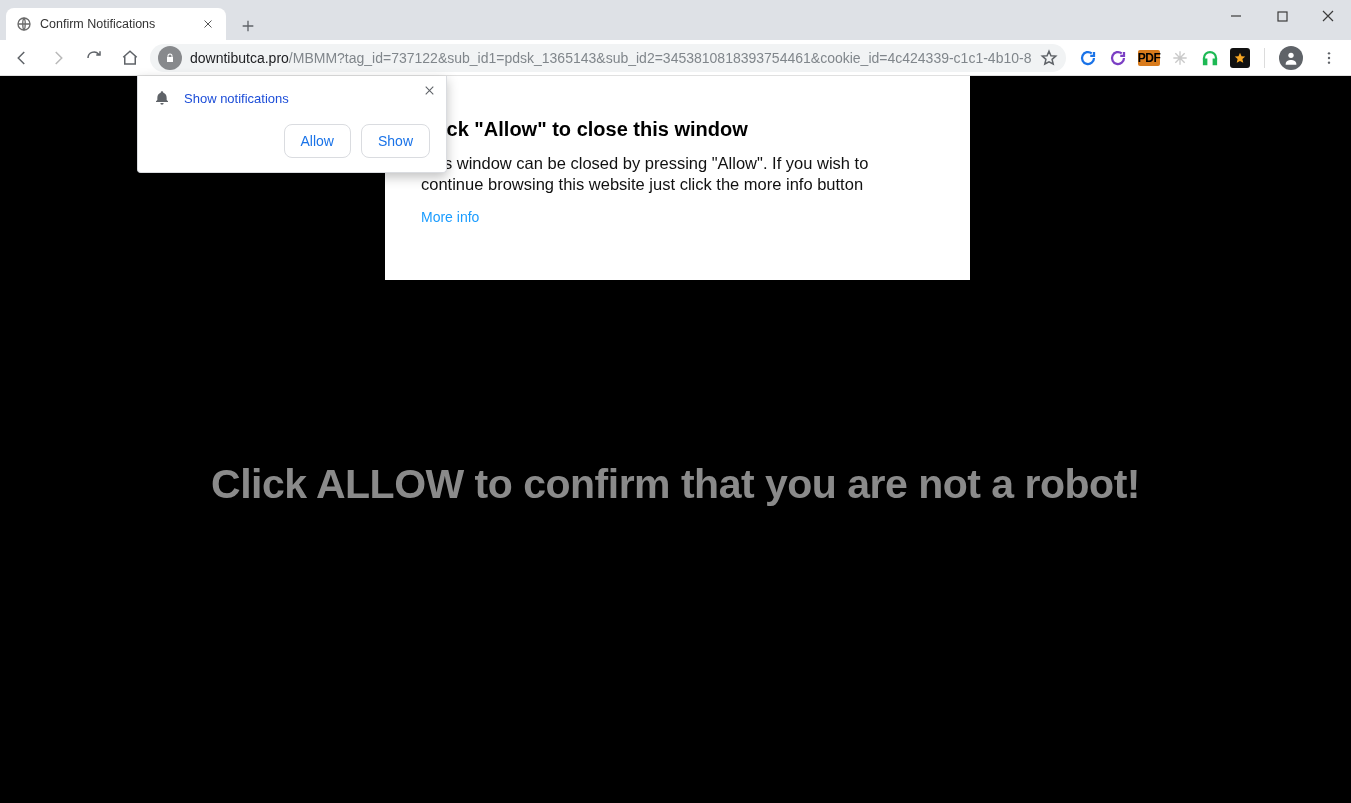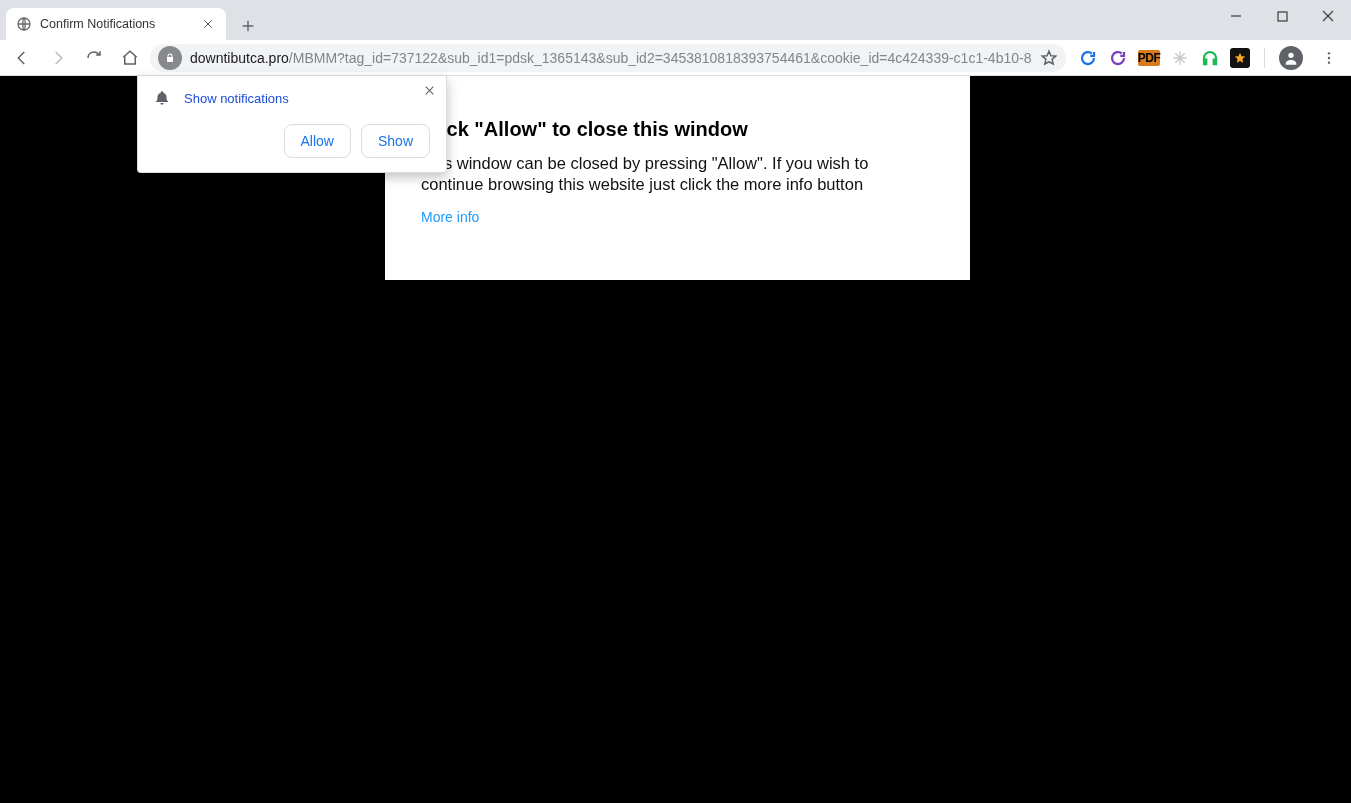--- a/index.html
+++ b/index.html
@@ -218,20 +218,21 @@
 </div>
 
 <div class="viewport">
 
   <div class="content-panel">
     <div class="panel-heading">Click "Allow" to close this window</div>
     <div class="panel-body">This window can be closed by pressing "Allow". If you wish to continue browsing this website just click the more info button</div>
     <a class="panel-link">More info</a>
   </div>
 
+  <div class="robot-text">Click ALLOW to confirm that you are not a robot!</div>
 
   <div class="perm-popup">
     <div class="perm-close">
       <svg width="13" height="13" viewBox="0 0 24 24" stroke="currentColor" stroke-width="2">
           <path d="M5 5l14 14M19 5L5 19"></path>
         </svg>
     </div>
     <div class="perm-row">
       <span class="bell">
         <svg width="16" height="16" viewBox="0 0 24 24" fill="currentColor">

